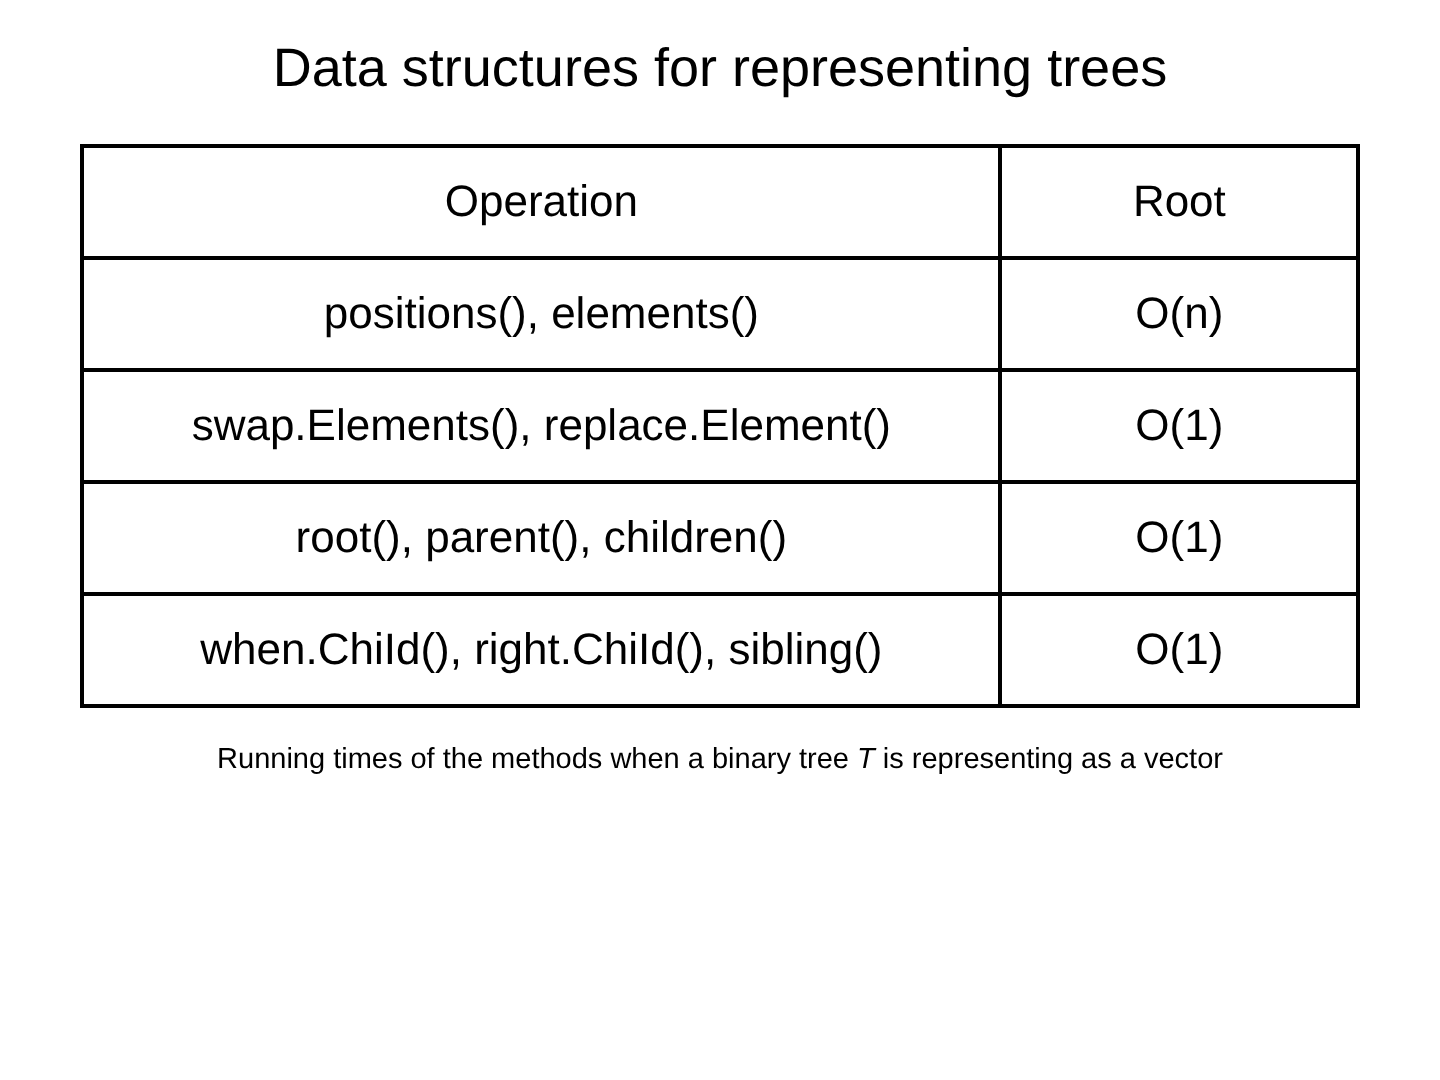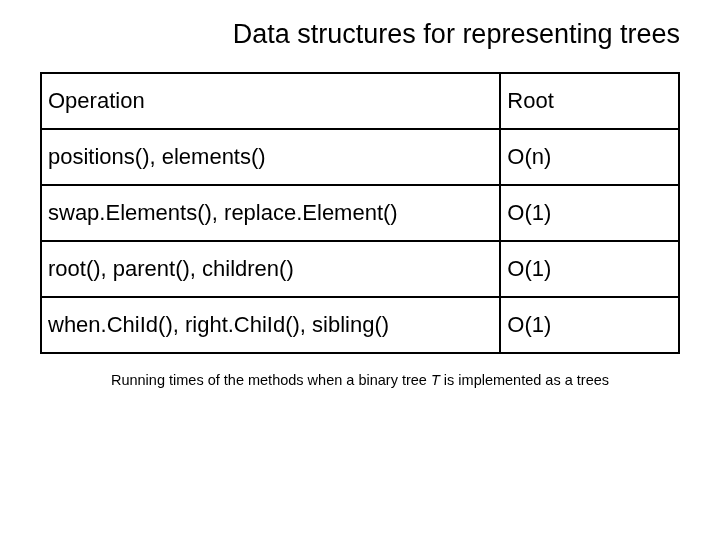--- a/index.html
+++ b/index.html
@@ -12,37 +12,37 @@
     overflow: hidden;
   }
   .slide {
     width: 100%;
     height: 100%;
     padding: 18px 40px 20px 40px;
     display: flex;
     flex-direction: column;
   }
   .title-block {
-    text-align: right;
+    text-align: center;
     font-size: 27px;
     line-height: 1.2;
     margin-bottom: 22px;
     font-weight: normal;
   }
   .title-line { display: block; }
   table {
     border-collapse: collapse;
     width: 100%;
     table-layout: fixed;
   }
   col.op-col { width: 72%; }
   col.time-col { width: 28%; }
   td {
     border: 2px solid #000;
-    text-align: left;
+    text-align: center;
     vertical-align: middle;
     font-size: 22px;
     padding: 14px 6px;
   }
   tr.header td { font-weight: normal; }
   .em { }
   .caption {
     margin-top: 18px;
     font-size: 14.5px;
     text-align: center;
@@ -102,16 +102,16 @@
       </td>
       <td>
         <span class="em">O</span>(<span>1</span><span>)</span>
       </td>
     </tr>
 
   </tbody>
     </table>
 
   <div class="caption">
-    <span>Running times of the methods when a binary tree </span><span class="em">T</span><span> is implemented as a trees</span>
+    <span>Running times of the methods when a binary tree </span><span class="em">T</span><span> is representing as a vector</span>
   </div>
 
 </div>
 
 </body></html>

